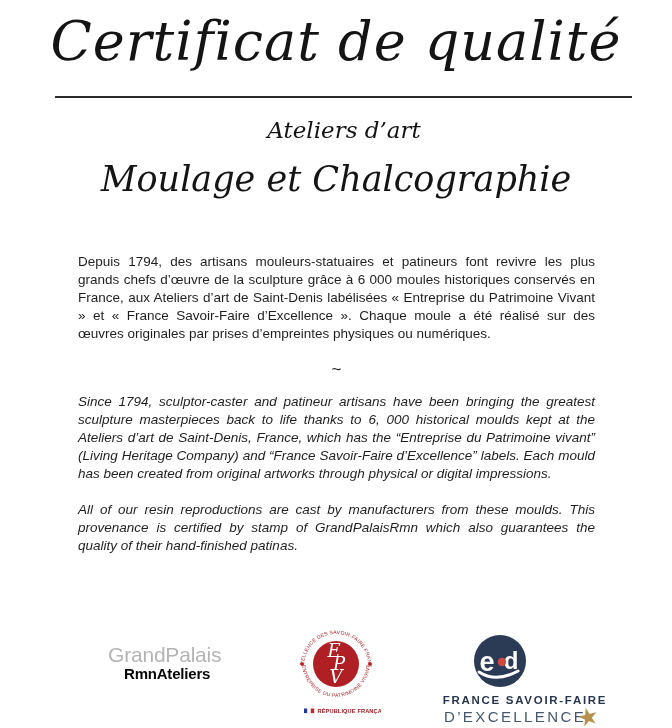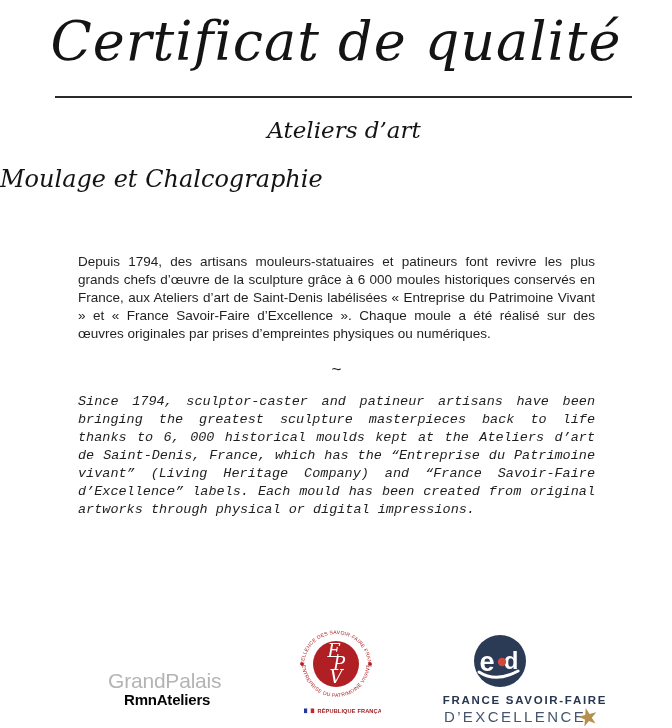--- a/index.html
+++ b/index.html
@@ -20,34 +20,34 @@
   .rule{
     position:absolute;top:96px;left:55px;width:577px;height:0;
     border-top:2px solid #2a2a2a;
   }
   .subtitle1{
     position:absolute;top:108px;left:8px;width:672px;
     text-align:center;font-size:23px;line-height:44px;
   }
   .subtitle2{
     position:absolute;top:152px;left:0;width:672px;
-    text-align:left;font-size:24px;line-height:54px;
+    text-align:center;font-size:35px;line-height:54px;
   }
   .body-text{
     position:absolute;top:229px;left:78px;width:517px;
     font-size:13.5px;line-height:18px;text-align:justify;margin-top:24px;
   }
   .body-text p{margin:0 0 18px 0;}
   .tilde{
     text-align:center;font-size:17px;margin:4px 0 14px 0 !important;
     letter-spacing:0;
   }
-  .en{font-style:italic;font-family:Liberation Mono, monospace;}
+  .en{font-style:italic;}
   
-  .gp-logo{position:absolute;top:671px;left:108px;line-height:19px;}
+  .gp-logo{position:absolute;top:645px;left:108px;line-height:19px;}
   .gp-line1{font-size:21px;color:#b4b4b4;font-weight:500;letter-spacing:-0.2px;}
   .gp-line2{font-size:15px;color:#050505;font-weight:bold;margin-left:16px;letter-spacing:-0.2px;}
   
   .epv-logo{position:absolute;top:625px;left:291px;}
   .exc-logo{position:absolute;top:628px;left:430px;}
   svg text{font-family:"Liberation Sans",sans-serif;}
   .svg-serif{font-family:"DejaVu Serif",serif;font-style:italic;}
 </style>
 </head>
 <body>
@@ -58,20 +58,21 @@
 
   <div class="rule"></div>
 
   <div class="subtitle1 script">Ateliers d’art</div>
   <div class="subtitle2 script">Moulage et Chalcographie</div>
 
   <div class="body-text">
     <p>Depuis 1794, des artisans mouleurs-statuaires et patineurs font revivre les plus grands chefs d’œuvre de la sculpture grâce à 6 000 moules historiques conservés en France, aux Ateliers d’art de Saint-Denis labélisées « Entreprise du Patrimoine Vivant » et « France Savoir-Faire d’Excellence ». Chaque moule a été réalisé sur des œuvres originales par prises d’empreintes physiques ou numériques.</p>
     <p class="tilde">~</p>
     <p class="en">Since 1794, sculptor-caster and patineur artisans have been bringing the greatest sculpture masterpieces back to life thanks to 6, 000 historical moulds kept at the Ateliers d’art de Saint-Denis, France, which has the “Entreprise du Patrimoine vivant” (Living Heritage Company) and “France Savoir-Faire d’Excellence” labels. Each mould has been created from original artworks through physical or digital impressions.</p>
+    <p class="en">All of our resin reproductions are cast by manufacturers from these moulds. This provenance is certified by stamp of GrandPalaisRmn which also guarantees the quality of their hand-finished patinas.</p>
   </div>
 
   <div class="gp-logo">
     <div class="gp-line1">GrandPalais</div>
     <div class="gp-line2">RmnAteliers</div>
   </div>
 
   <div class="epv-logo">
     <svg width="90" height="100" viewBox="0 0 90 100">
       <defs>

